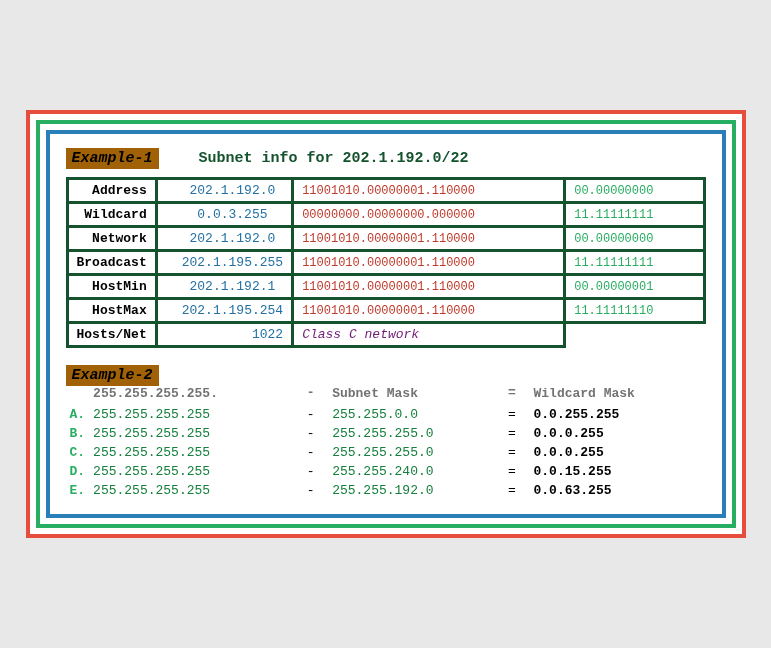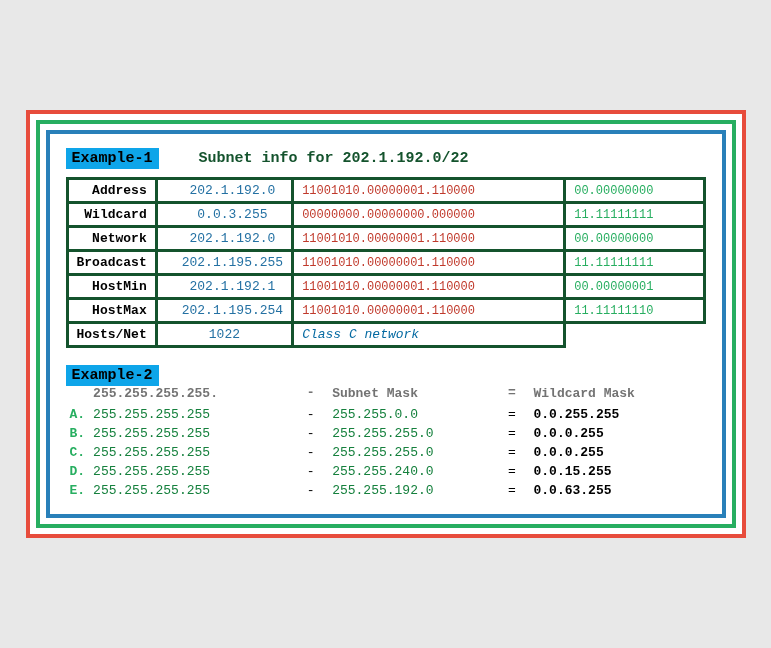--- a/index.html
+++ b/index.html
@@ -26,22 +26,23 @@
     }
 
     .inner-border {
       border: 4px solid #2980b9;
       padding: 14px 16px;
       background: #fff;
       width: 680px;
     }
 
     .example-title {
-      font-weight: bold;
-      background: #0ea5e9;
+      font-style: italic;
+      font-weight: bold;
+      background: #a16207;
       padding: 2px 6px;
       display: inline;
       font-size: 15px;
     }
 
     .example1-header {
       display: flex;
       align-items: center;
       margin-bottom: 8px;
     }
@@ -86,25 +87,25 @@
       font-size: 12px;
     }
 
     .subnet-table td.binary-green {
       color: #27ae60;
       font-size: 12px;
     }
 
     .subnet-table td.hosts-count {
       color: #2471a3;
-      text-align: center;
+      text-align: right;
     }
 
     .subnet-table td.class-info {
-      color: #0369a1;
+      color: #701a75;
       font-style: italic;
     }
 
     .example2-section {
       margin-top: 4px;
     }
 
     .example2-header {
     }
 

